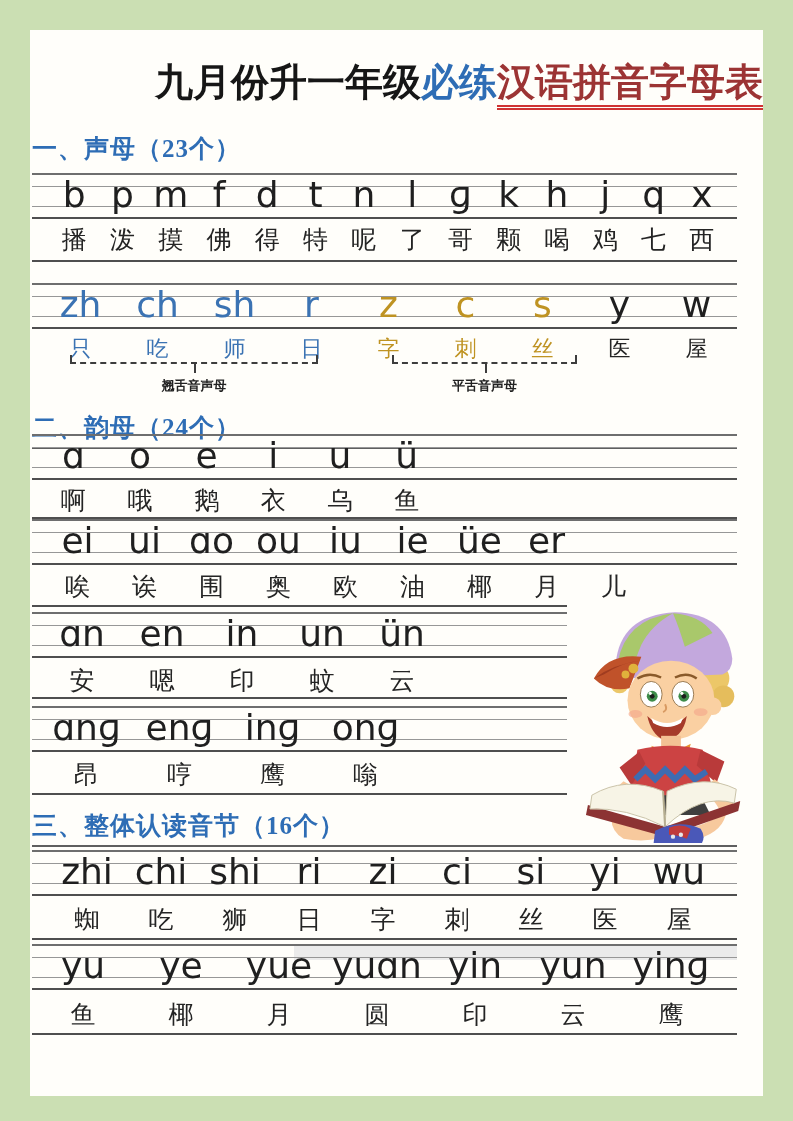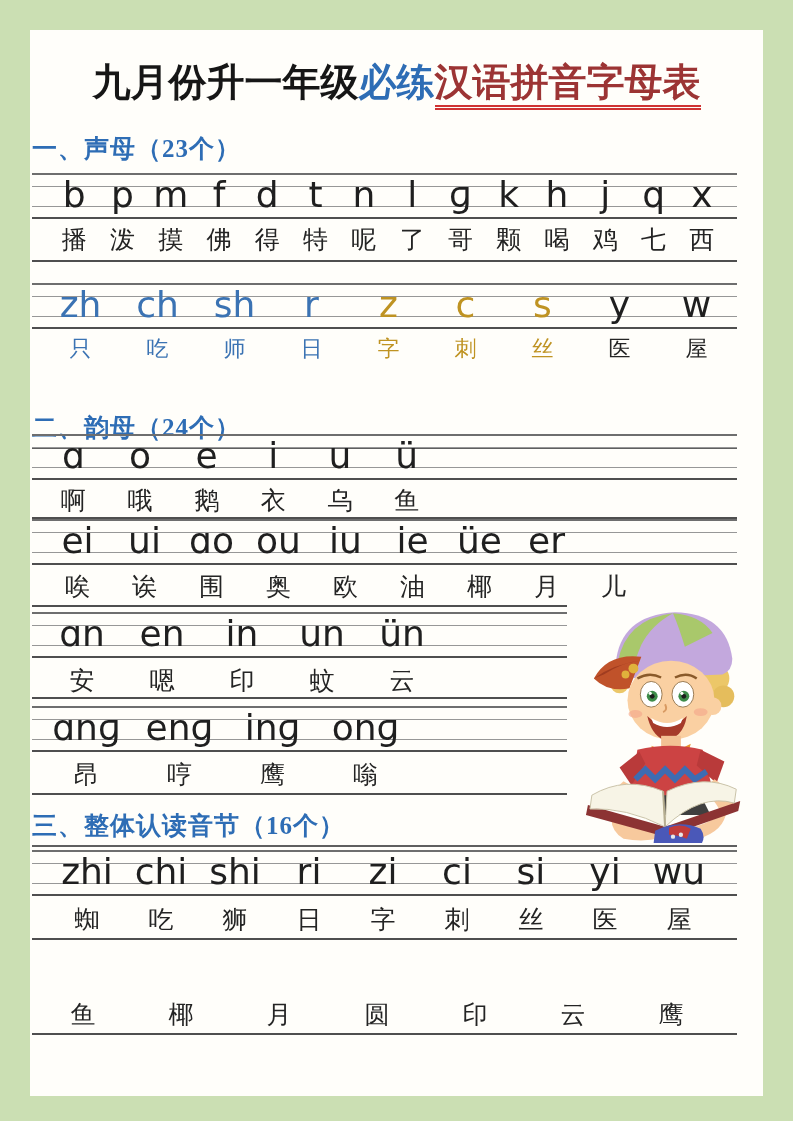--- a/index.html
+++ b/index.html
@@ -5,21 +5,21 @@
   :root{
     --letter-blue:#3b73b3; --letter-gold:#bf9322; --heading-blue:#2e6db5;
     --title-blue:#2e6db5; --title-red:#9c3434; --underline-red:#cf3333;
     --page-border:#cbdfb3; --line-gray:#979797; --line-dark:#4f4f4f; --text-dark:#1f1f1f;
   }
   html,body{margin:0;padding:0}
   body{width:793px;height:1121px;position:relative;overflow:hidden;background:var(--page-border);
        font-family:"Liberation Serif","DejaVu Serif",serif;}
   .page{position:absolute;left:30px;top:30px;width:733px;height:1066px;background:#fffefa;}
 
-  .title{position:absolute;top:28px;left:0;width:100%;text-align:center;
+  .title{position:absolute;top:28px;left:0;width:100%;text-align:right;
          font-size:38px;font-weight:bold;line-height:48px;white-space:nowrap;}
   .t-black{color:#161616}
   .t-blue{color:var(--title-blue)}
   .t-red{color:var(--title-red);display:inline-block;border-bottom:5px double var(--underline-red);padding-bottom:2px;line-height:42px;}
 
   .h{position:absolute;left:2px;right:26px;font-size:25px;font-weight:bold;color:var(--heading-blue);}
   .h span{letter-spacing:1px;}
   .hline{border-bottom:2px solid #5f5f5f;padding-bottom:3px;}
 
   .staff{position:absolute;left:2px;right:26px;height:46px;}
@@ -132,20 +132,34 @@
         <span class="c-blue" style="font-size: 22px;">师</span>
         <span class="c-blue" style="font-size: 22px;">日</span>
         <span class="c-gold" style="font-size: 22px;">字</span>
         <span class="c-gold" style="font-size: 22px;">刺</span>
         <span class="c-gold" style="font-size: 22px;">丝</span>
         <span style="font-size: 22px;">医</span>
         <span style="font-size: 22px;">屋</span>
       </div>
   </div>
 
+  <div class="annot">
+    <div class="bracket" style="left:38px;width:248px">
+      <i class="tickL"></i>
+        <i class="tickR"></i>
+        <i class="tickC"></i>
+      <div class="blabel">翘舌音声母</div>
+    </div>
+    <div class="bracket" style="left:360px;width:185px">
+      <i class="tickL"></i>
+        <i class="tickR"></i>
+        <i class="tickC"></i>
+      <div class="blabel">平舌音声母</div>
+    </div>
+  </div>
 
   <div class="h hline" style="top:381px">
     <span>二、韵母（24个）</span>
   </div>
 
   <div class="staff" style="top:404px">
     <i class="sl l1"></i>
       <i class="sl l2"></i>
       <i class="sl l3"></i>
       <i class="sl l4"></i>
@@ -271,20 +285,36 @@
         <span>狮</span>
         <span>日</span>
         <span>字</span>
         <span>刺</span>
         <span>丝</span>
         <span>医</span>
         <span>屋</span>
       </div>
   </div>
 
+  <div class="staff" style="top:914px">
+    <div class="artifact"></div>
+    <i class="sl l1"></i>
+      <i class="sl l2"></i>
+      <i class="sl l3"></i>
+      <i class="sl l4"></i>
+    <div class="letters" style="margin-left:2px;width:686px;--cols:7">
+        <span>yu</span>
+        <span>ye</span>
+        <span>yue</span>
+        <span>yuɑn</span>
+        <span>yin</span>
+        <span>yun</span>
+        <span>yinɡ</span>
+      </div>
+  </div>
   <div class="hanzirow" style="top:967px;height:36px">
     <div class="hgrid" style="margin-left:2px;width:686px;--cols:7">
         <span>鱼</span>
         <span>椰</span>
         <span>月</span>
         <span>圆</span>
         <span>印</span>
         <span>云</span>
         <span>鹰</span>
       </div>

